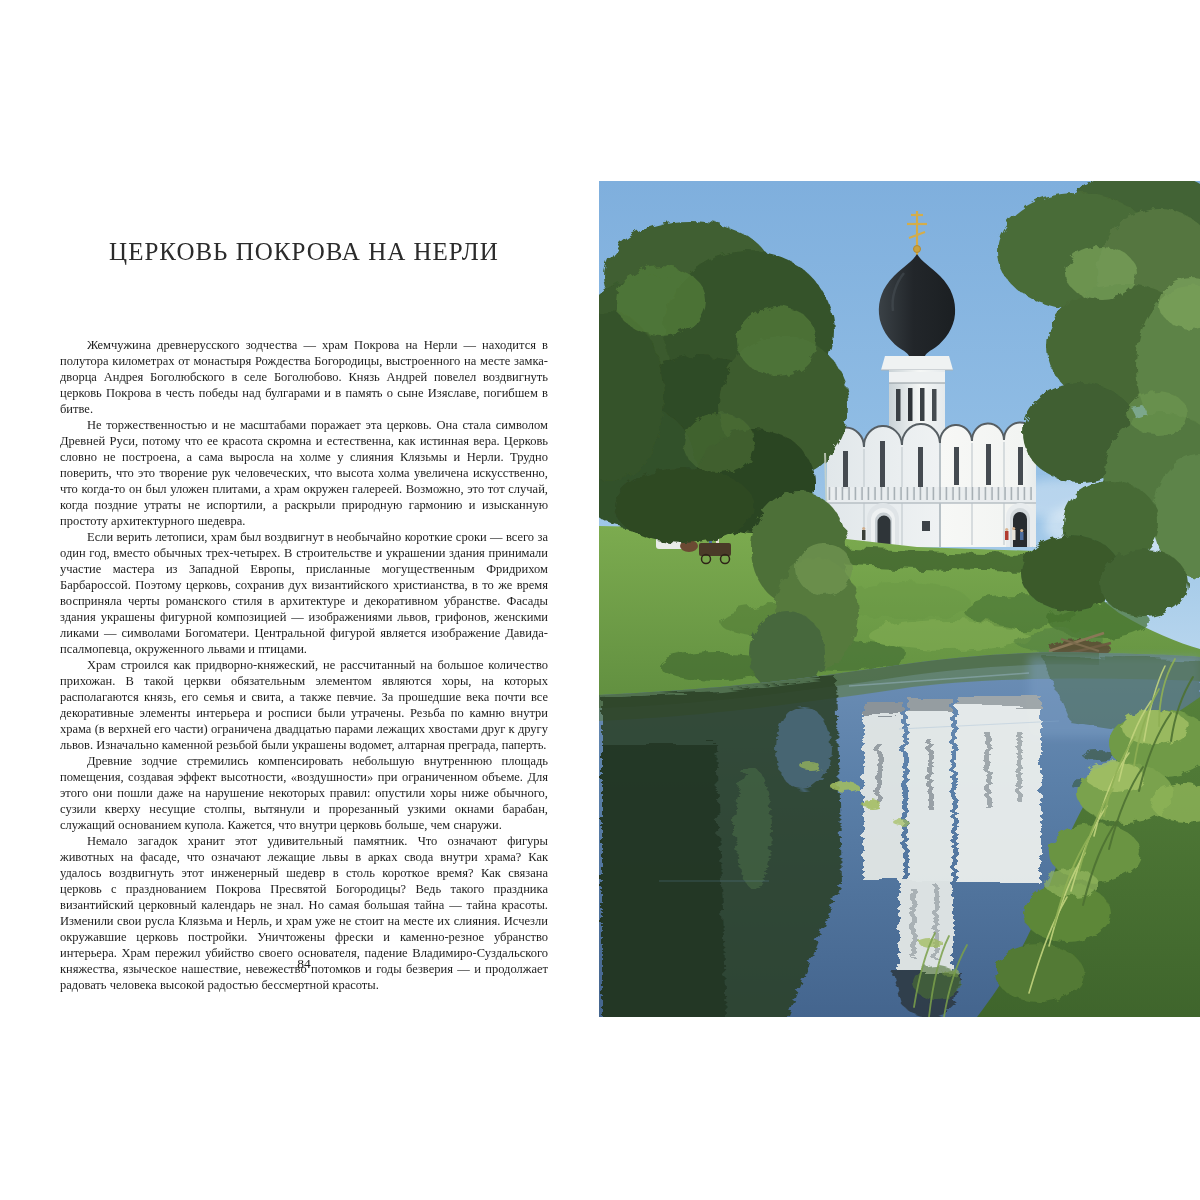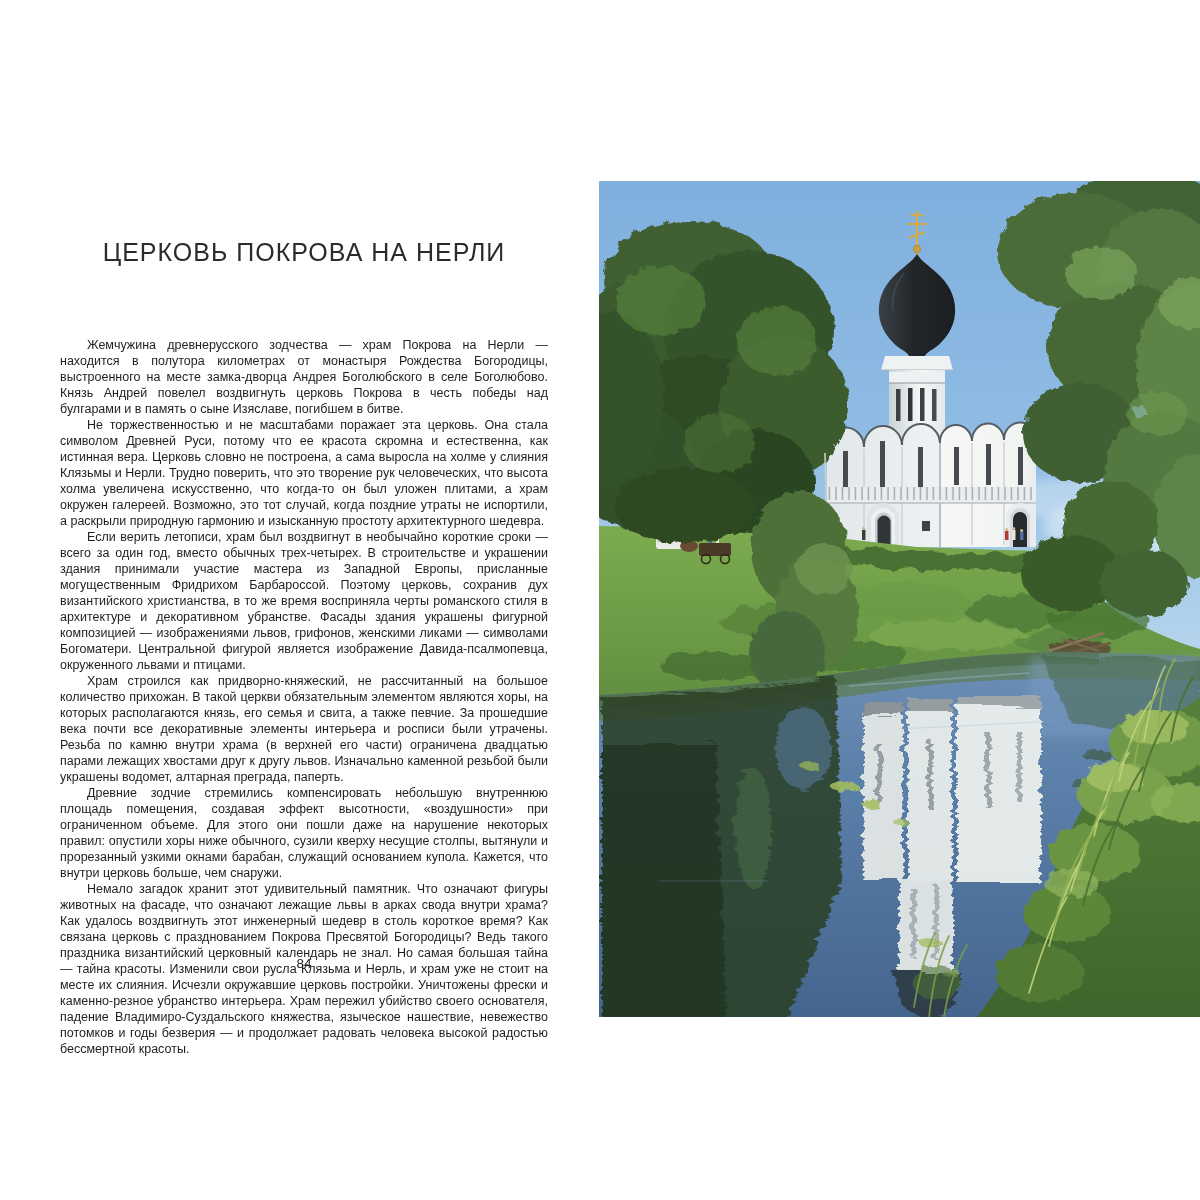--- a/index.html
+++ b/index.html
@@ -1,17 +1,17 @@
 <!DOCTYPE html>
 <html><head>
 <meta charset="utf-8">
 <style>
   html,body{margin:0;padding:0;background:#ffffff;}
   #spread{position:relative;width:1200px;height:1200px;background:#ffffff;overflow:hidden;
-          font-family:Liberation Sans, sans-serif;color:#222222;}
+          font-family:Liberation Serif, serif;color:#222222;}
   .title{position:absolute;left:60px;top:238px;width:488px;text-align:center;
          font-size:25px;letter-spacing:1px;color:#2b2b2b;font-weight:400;white-space:nowrap;}
   .bodytext{position:absolute;left:60px;top:337px;width:488px;
             font-size:12.5px;line-height:16px;text-align:justify;color:#1e1e1e;}
   .bodytext p{margin:0;text-indent:27px;}
   .pagenum{position:absolute;left:60px;top:956px;width:488px;text-align:center;
            font-size:13.5px;color:#1e1e1e;}
   .photo{position:absolute;left:599px;top:181px;width:601px;height:836px;}
   .photo svg{display:block;}
 </style>

